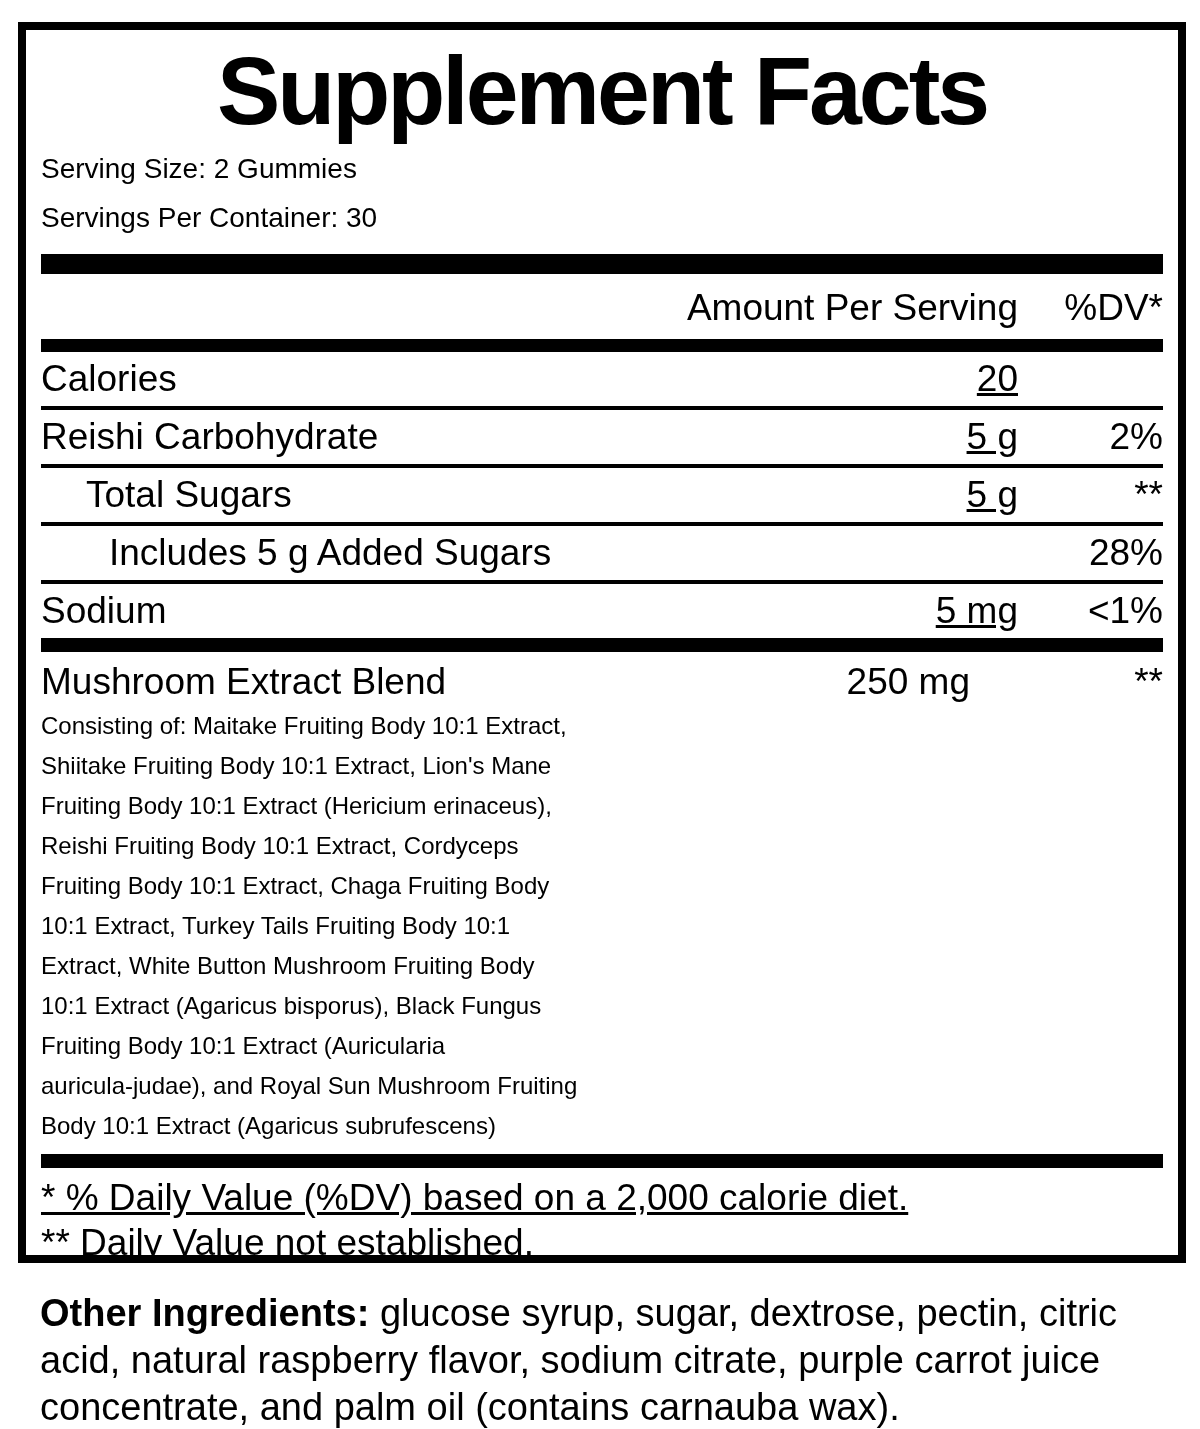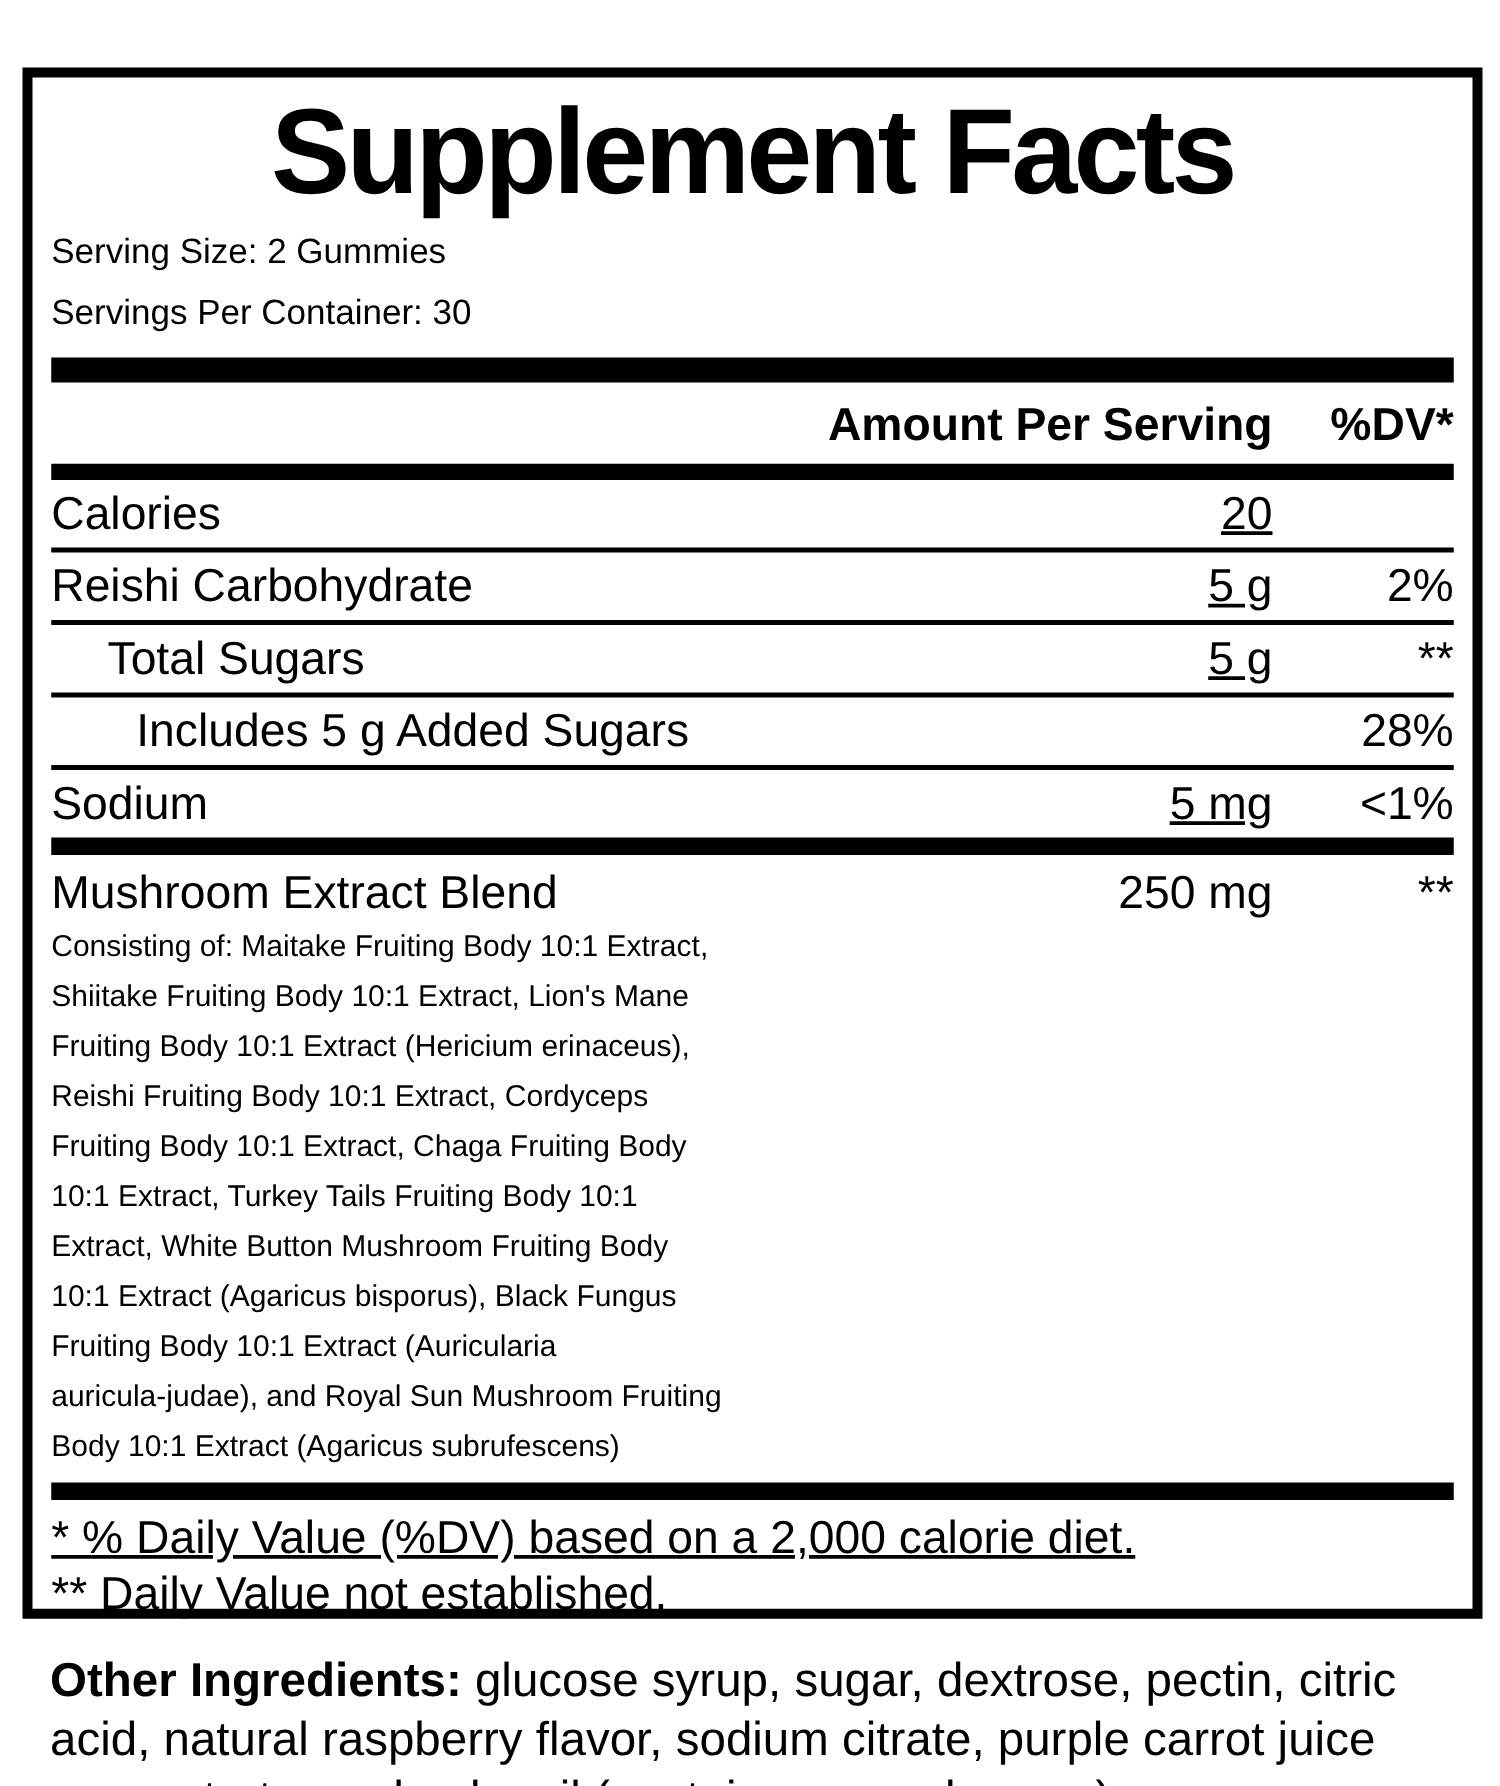--- a/index.html
+++ b/index.html
@@ -10,21 +10,20 @@
     height: 1429px;
     overflow: hidden;
     font-family: "Liberation Sans", sans-serif;
     color: #000000;
   }
   .page {
     position: relative;
     width: 1200px;
     height: 1285px;
     background: #ffffff;
-    margin-top: 32px;
   }
   .label-box {
     position: absolute;
     left: 18px;
     top: 22px;
     width: 1168px;
     height: 1241px;
     border: 8px solid #000000;
     box-sizing: border-box;
     background: #ffffff;
@@ -49,21 +48,21 @@
     background: #000000;
     margin-top: 12px;
   }
   .bar-medium {
     height: 13px;
     background: #000000;
   }
   .header-row {
     display: flex;
     align-items: flex-end;
-    font-weight: bold;
+    font-weight: normal;
     font-size: 37px;
     line-height: 44px;
     padding: 12px 0 9px 0;
   }
   .header-row .spacer { flex: 1; }
   .header-row .amount-h { text-align: right; }
   .header-row .dv-h { width: 145px; text-align: right; }
   .nutrient-row {
     display: flex;
     font-size: 37px;
@@ -77,20 +76,21 @@
   .nutrient-row .dv { width: 145px; text-align: right; }
   .indent-1 .name { padding-left: 45px; }
   .indent-2 .name { padding-left: 68px; }
   .row-sodium { border-bottom: none; }
   .bar-blend-top { height: 14px; background: #000000; }
   .blend-row {
     display: flex;
     font-size: 37px;
     line-height: 44px;
     padding-top: 8px;
+    gap: 48px;
   }
   .blend-row .name { flex: 1; }
   .blend-row .amount { width: 180px; text-align: right; }
   .blend-row .dv { width: 145px; text-align: right; }
   .blend-desc {
     font-size: 24px;
     line-height: 40px;
     white-space: pre-line;
     margin-top: 2px;
   }

